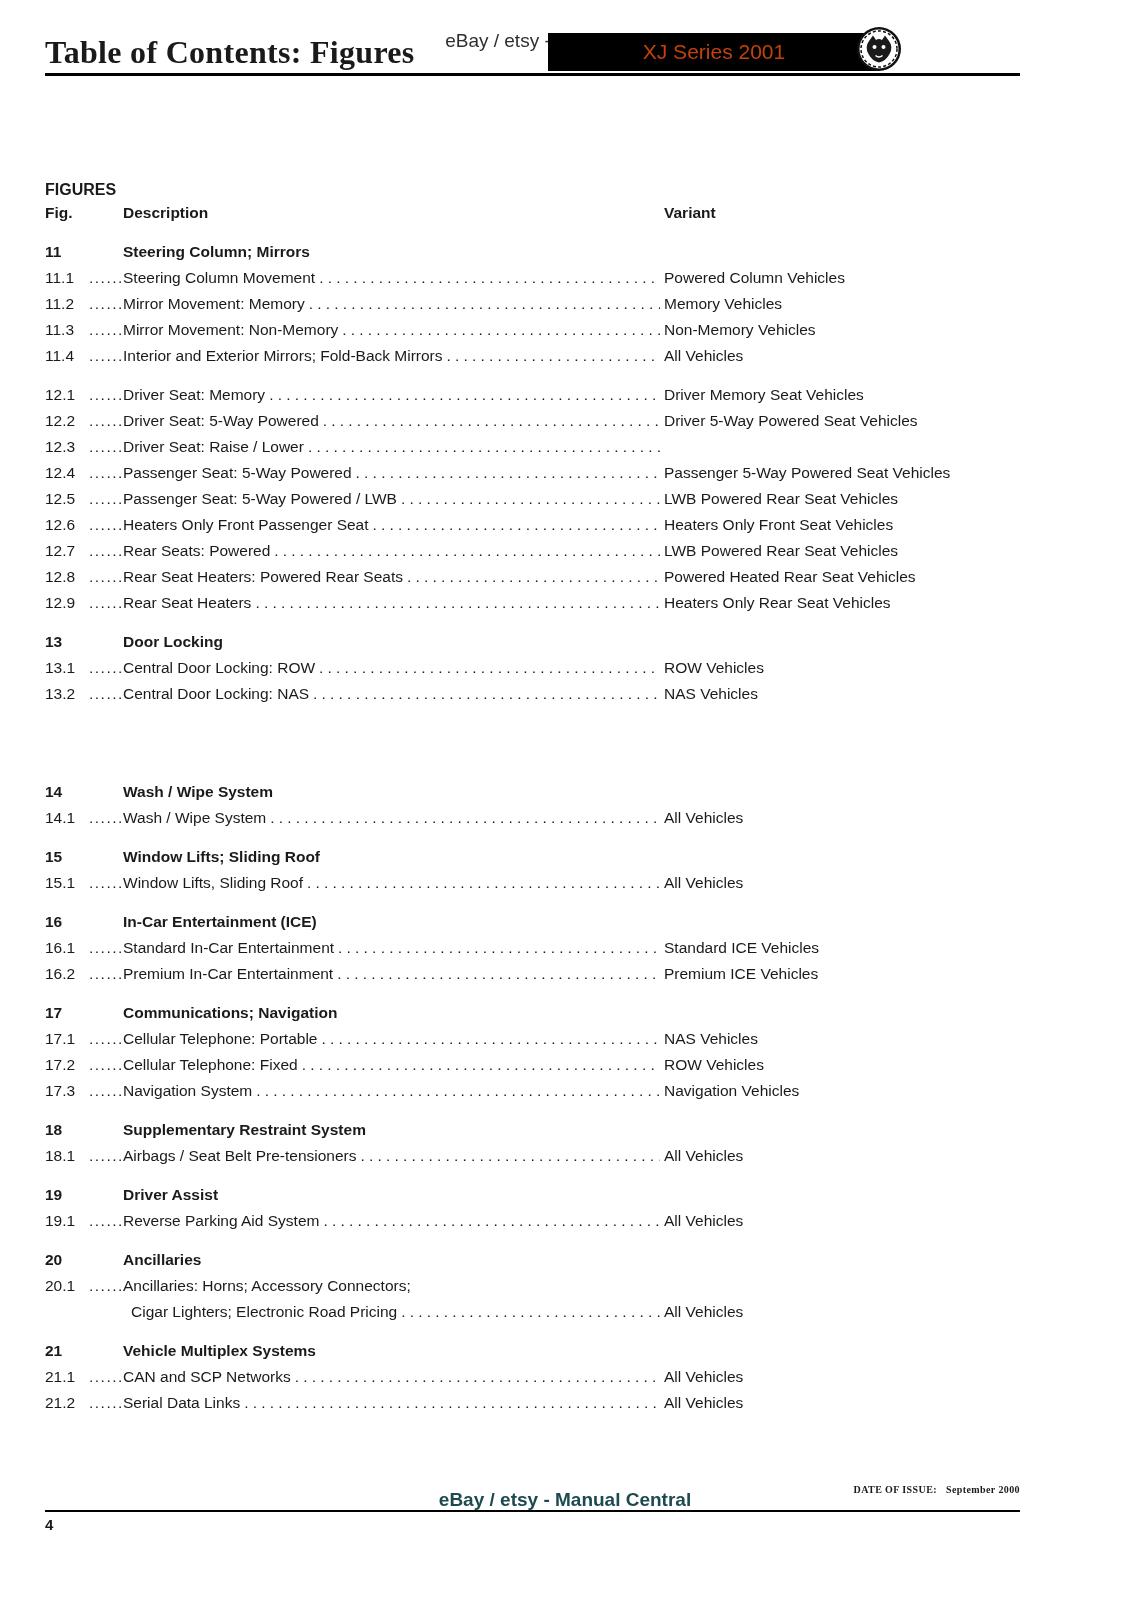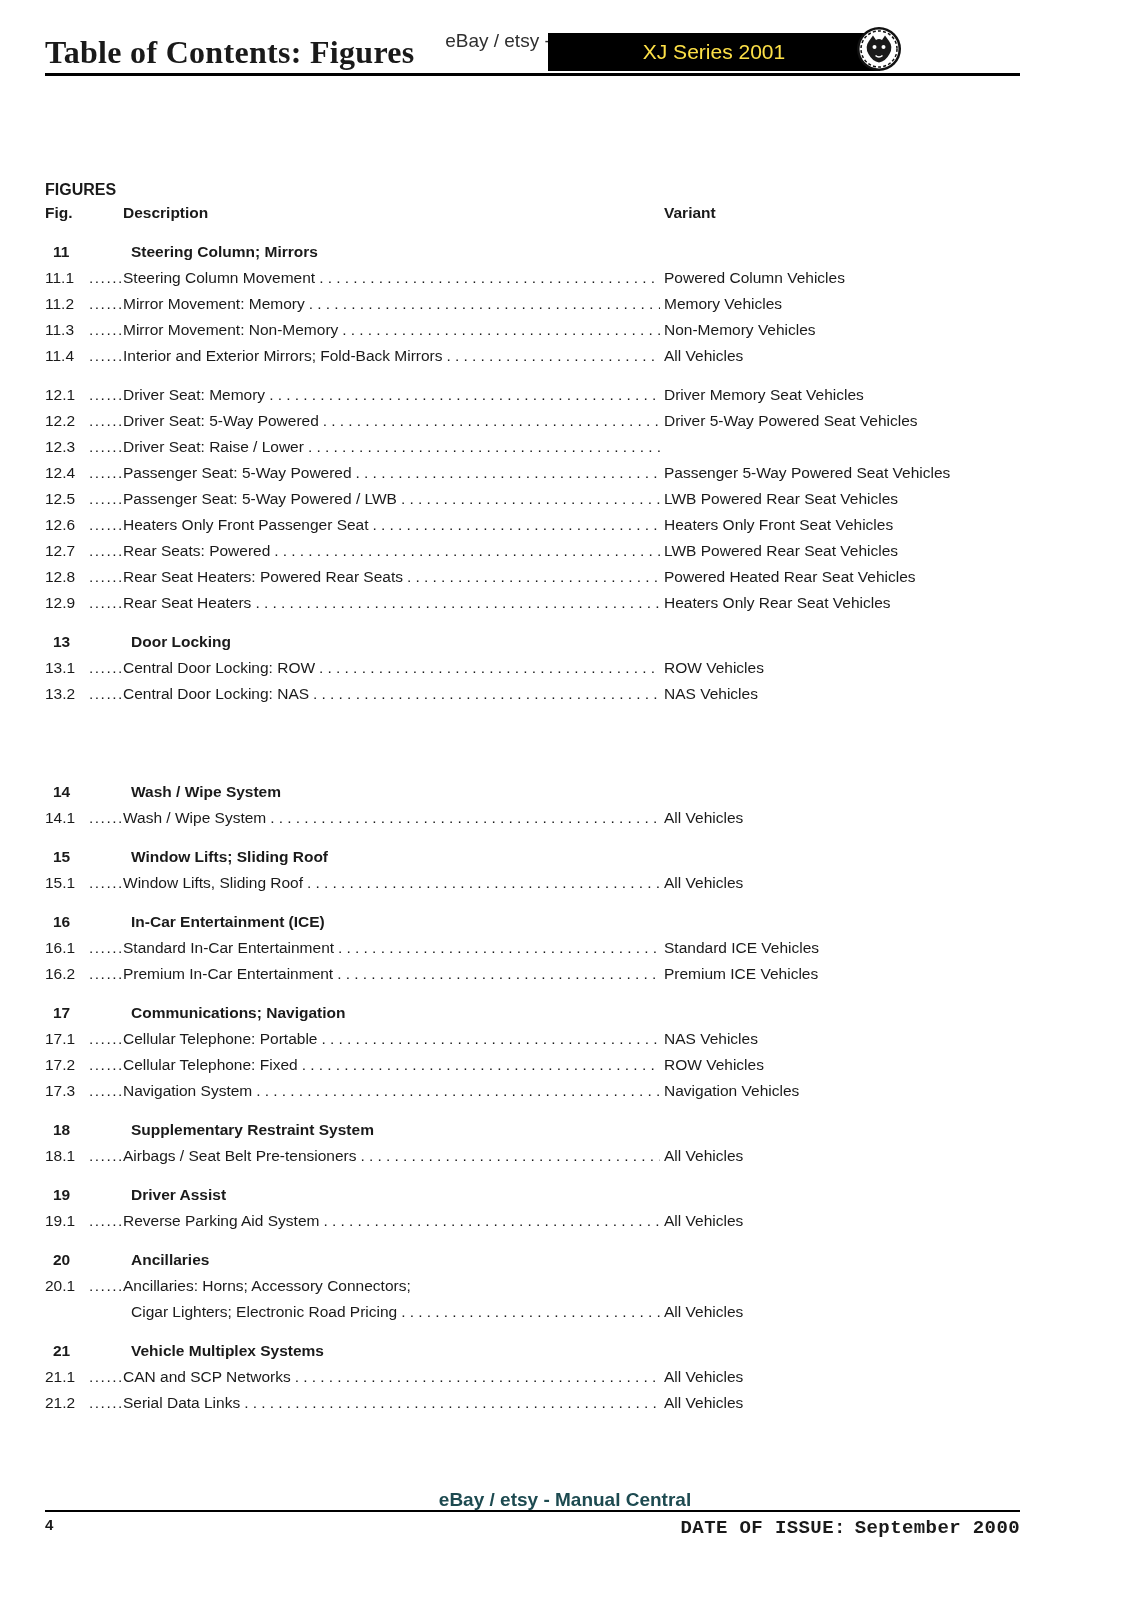--- a/index.html
+++ b/index.html
@@ -6,21 +6,21 @@
   html,body { background:#ffffff; }
   body { font-family:"Liberation Sans", sans-serif; color:#1a1a1a; }
   .page { position:relative; width:1130px; height:1600px; background:#fff; margin:0 auto; overflow:hidden; }
 
   
   .wm-top { position:absolute; top:30px; left:0; width:100%; text-align:center;
             font-size:19px; color:#2f2f2f; z-index:1; }
   .title  { position:absolute; left:45px; top:34px; font-family:"Liberation Serif", serif;
             font-weight:bold; font-size:32px; letter-spacing:0.3px; z-index:2; }
   .badge  { position:absolute; left:548px; top:33px; width:332px; height:38px;
-            background:#000; color:#fde047; font-size:21px; line-height:38px;
+            background:#000; color:#c2410c; font-size:21px; line-height:38px;
             text-align:center; z-index:2; }
   .logo   { position:absolute; left:856px; top:25px; width:46px; height:48px; z-index:2; }
   .rule   { position:absolute; left:45px; right:110px; background:#000; }
   .top-rule    { top:73px; height:3px; }
   .bottom-rule { top:1510px; height:2px; }
 
   
   .content { position:absolute; left:45px; top:180px; width:975px; }
   .b { font-weight:bold; }
   .figures-heading { font-weight:bold; font-size:16px; line-height:20px; }
@@ -29,28 +29,28 @@
   .fig     { flex:0 0 44px; white-space:nowrap; }
   .figdots { flex:0 0 34px; letter-spacing:1.5px; white-space:nowrap; overflow:hidden; }
   .descwrap{ flex:0 0 537px; display:flex; align-items:baseline; overflow:hidden; }
   .desc    { white-space:nowrap; }
   .indent2 { padding-left:8px; }
   .leader  { flex:1 1 auto; min-width:0; overflow:hidden; white-space:nowrap; }
   .leader::after { content:"............................................................................................................................................"; letter-spacing:4.2px; padding-left:4px; }
   .variant { flex:1; margin-left:4px; white-space:nowrap; }
   .section { margin-top:13px; }
   .section.gap { margin-top:72px; }
-  .sec-head { font-weight:bold;margin-left:8px; }
+  .sec-head { font-weight:bold; }
 
   
   .wm-bottom { position:absolute; top:1489px; left:0; width:100%; text-align:center;
                font-size:19px; font-weight:600; color:#1d4a50; z-index:2; }
   .pagenum { position:absolute; left:45px; top:1516px; font-weight:bold; font-size:15px; }
-  .issue   { position:absolute; right:110px; top:1517px; font-family:Liberation Mono, monospace;
-             font-weight:bold; font-size:19px; letter-spacing:0.4px; }
+  .issue   { position:absolute; right:110px; top:1484px; font-family:Liberation Serif, serif;
+             font-weight:bold; font-size:10px; letter-spacing:0.4px; }
   .issue .date { margin-left:9px; }
 </style>
 </head>
 <body>
 
 <div class="page">
 
   <header>
     <div class="wm-top">eBay / etsy - Manual Central</div>
     <h1 class="title">Table of Contents: Figures</h1>

